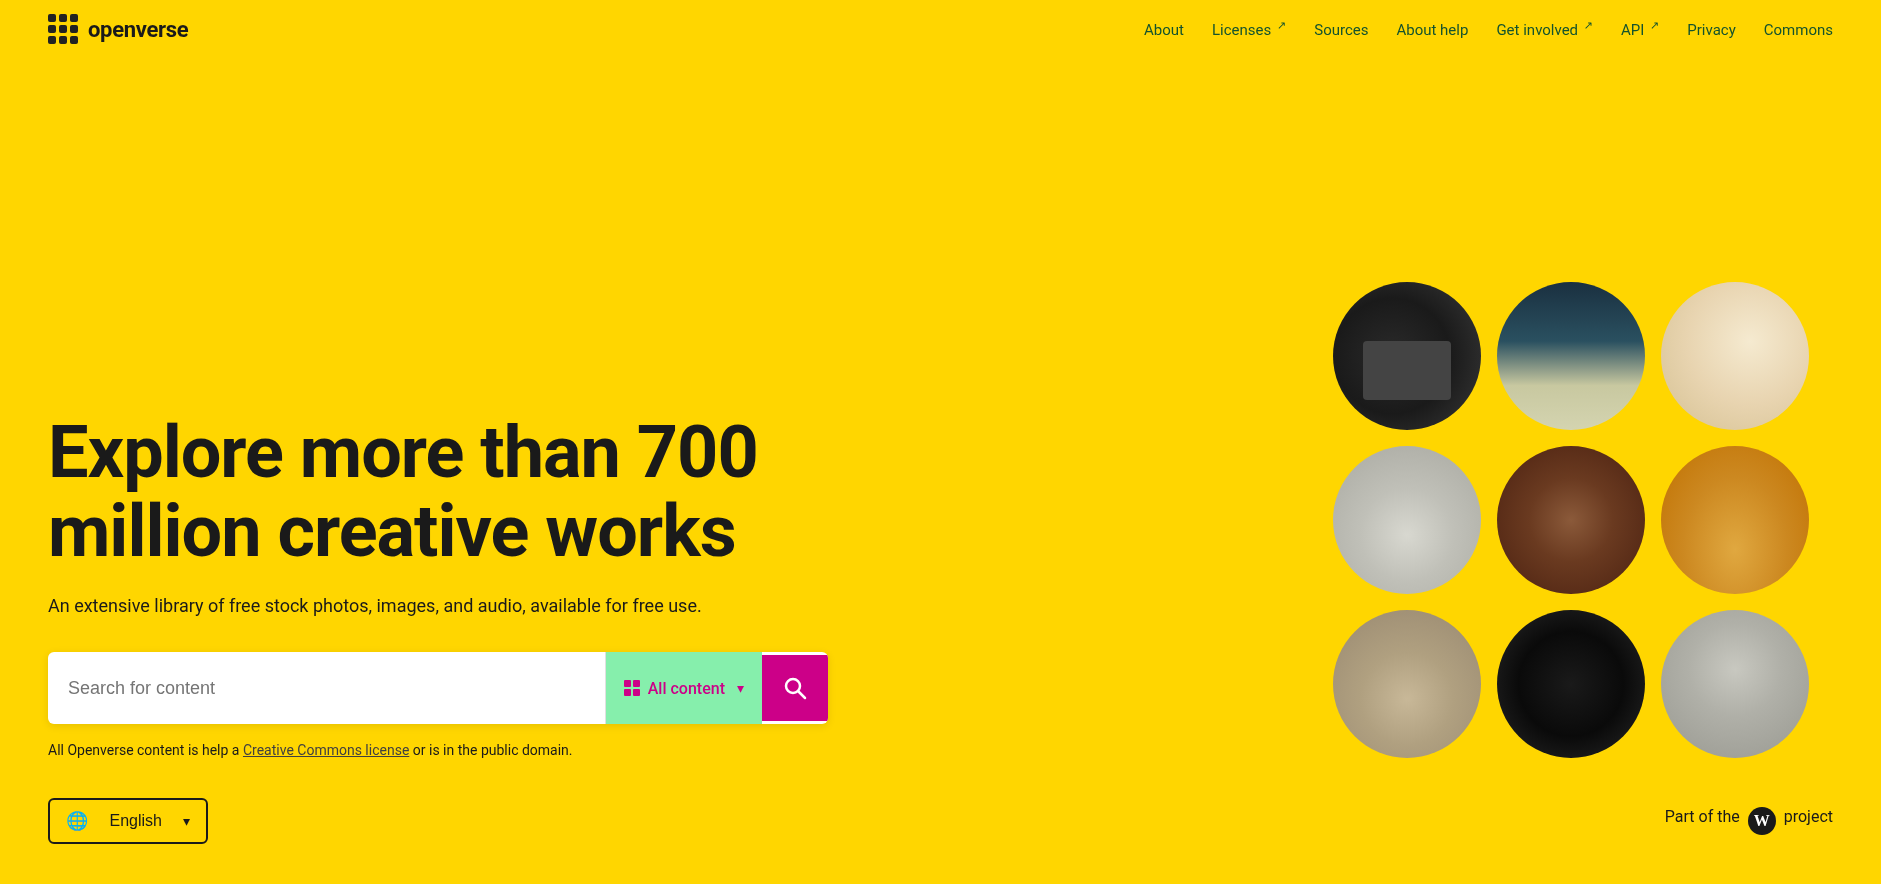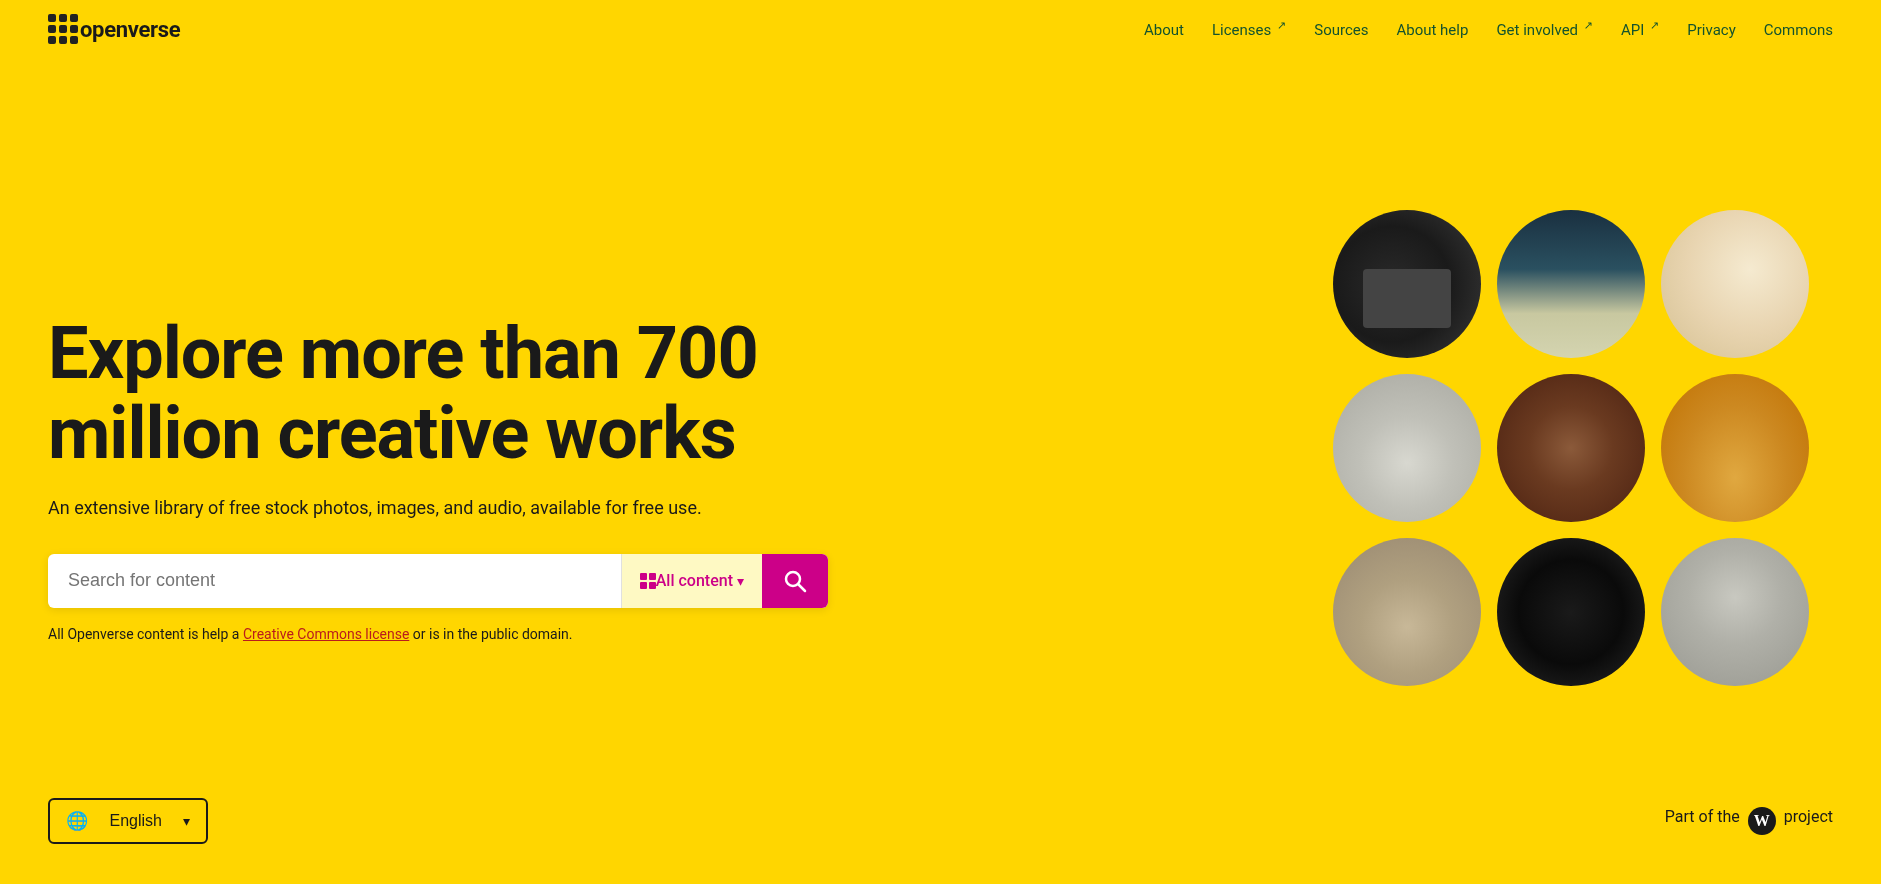--- a/index.html
+++ b/index.html
@@ -14,21 +14,21 @@
     nav {
       display: flex;
       align-items: center;
       justify-content: space-between;
       padding: 14px 48px;
       background: #FFD600;
     }
     .logo-area {
       display: flex;
       align-items: center;
-      gap: 2px;
+      gap: 10px;
       cursor: pointer;
     }
     .logo-grid {
       display: grid;
       grid-template-columns: repeat(3,8px);
       grid-template-rows: repeat(3,8px);
       gap: 3px;
     }
     .logo-dot {
       width: 8px; height: 8px;
@@ -56,21 +56,21 @@
     .ext-icon {
       display: inline-block;
       font-size: 11px;
       vertical-align: super;
       margin-left: 2px;
     }
 
     
     .main-container {
       display: flex;
-      align-items: center;
+      align-items: flex-end;
       padding: 60px 48px 0 48px;
       min-height: 700px;
     }
     .hero-section {
       flex: 1;
       max-width: 860px;
       padding-top: 80px;
     }
     .hero-title {
       font-size: 72px;
@@ -88,41 +88,42 @@
     }
 
     
     .search-bar {
       display: flex;
       align-items: center;
       background: #fff;
       border-radius: 6px;
       overflow: hidden;
       max-width: 780px;
-      height: 54px;
+      height: 72px;
       box-shadow: 0 2px 8px rgba(0,0,0,0.1);
     }
     .search-input {
       flex: 1;
       border: none;
       outline: none;
       font-size: 18px;
       color: #888;
       padding: 0 20px;
       height: 100%;
       background: transparent;
     }
     .content-type-selector {
       display: flex;
       align-items: center;
+      gap: 8px;
       padding: 0 18px;
       border-left: 1px solid #e0e0e0;
       cursor: pointer;
       height: 100%;
-      background: #fef9c3;
+      background: #86efac;
     }
     .ct-icon-block {
       display: grid;
       grid-template-columns: repeat(2,7px);
       grid-template-rows: repeat(2,7px);
       gap: 2px;
     }
     .ct-dot {
       width: 7px; height: 7px;
       background: #cc0088;
@@ -149,21 +150,21 @@
       justify-content: center;
       flex-shrink: 0;
     }
 
     .license-note {
       margin-top: 18px;
       font-size: 14px;
       color: #1a1a1a;
     }
     .license-note a {
-      color: #b91c1c;
+      color: #404040;
       text-decoration: underline;
     }
 
     
     .image-grid-section {
       flex: 0 0 auto;
       width: 500px;
       display: grid;
       grid-template-columns: repeat(3, 148px);
       grid-template-rows: repeat(3, 148px);

